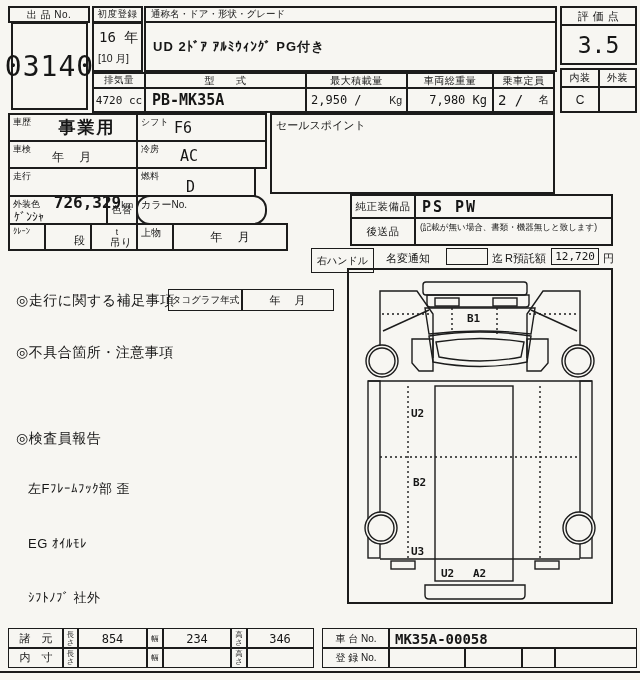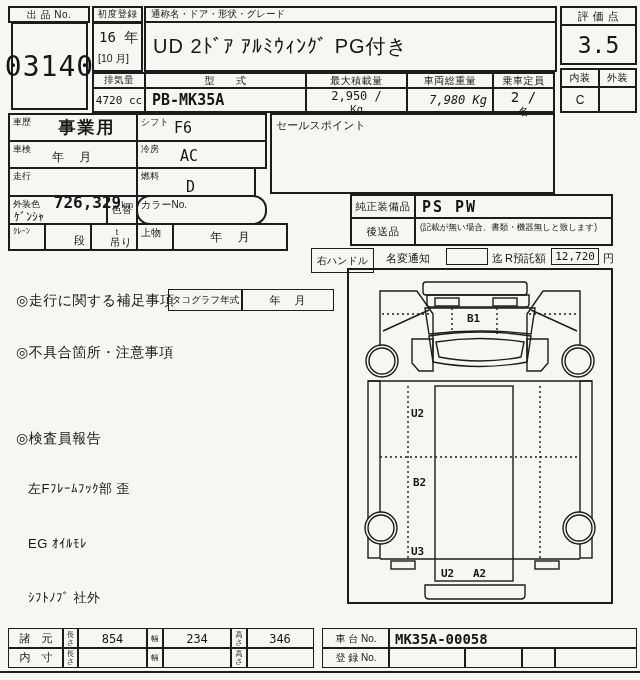--- a/index.html
+++ b/index.html
@@ -11,21 +11,21 @@
   }
   .c{position:absolute;box-sizing:border-box;border:2px solid #1c1c1c;background:transparent;}
   .thin{border-width:1.5px;}
   .t{position:absolute;white-space:pre;}
   .pre{white-space:pre;}
   .hdr{display:flex;align-items:center;justify-content:center;font-size:10px;letter-spacing:.5px;}
   .cen{display:flex;align-items:center;justify-content:center;}
   .mono{font-family:"DejaVu Sans Mono","Liberation Mono",monospace;}
   .mini{position:absolute;top:1px;left:3px;font-size:9px;font-style:normal;letter-spacing:0;}
   .valcell{display:flex;align-items:center;justify-content:center;}
-  .between{display:flex;align-items:center;justify-content:space-between;padding:0 4px;flex-direction:column;}
+  .between{display:flex;align-items:center;justify-content:space-between;padding:0 4px;}
   .tinyv{font-size:7.5px;line-height:8px;display:flex;align-items:center;justify-content:center;text-align:center;word-break:break-all;padding:0 2px;}
   .insp-line{line-height:18.6px;font-size:13px;letter-spacing:.5px;}
   svg text{font-family:"DejaVu Sans Mono","Liberation Mono",monospace;font-weight:bold;}
 </style>
 </head>
 <body>
 
 <div class="c hdr" style="left:8px;top:6px;width:82px;height:17px;">出 品 No.</div>
 <div class="c cen" style="left:11px;top:22px;width:77px;height:88px;">
   <span class="mono" style="font-size:28px;letter-spacing:1px;">03140</span>
@@ -34,35 +34,35 @@
 <div class="c hdr" style="left:92px;top:6px;width:51px;height:17px;font-size:9.5px;">初度登録</div>
 <div class="c" style="left:92px;top:22px;width:51px;height:50px;">
   <div class="t mono" style="left:5px;top:5px;font-size:14px;">16 年</div>
   <div class="t" style="left:4px;top:28px;font-size:10.5px;">[10 月]</div>
 </div>
 <div class="c hdr" style="left:92px;top:72px;width:54px;height:17px;font-size:9.5px;">排気量</div>
 <div class="c valcell mono" style="left:92px;top:87px;width:54px;height:26px;font-size:11px;">4720 cc</div>
 
 <div class="c" style="left:144px;top:6px;width:413px;height:17px;display:flex;align-items:center;padding-left:5px;font-size:9.5px;">通称名・ドア・形状・グレード</div>
 <div class="c" style="left:144px;top:21px;width:413px;height:51px;display:flex;align-items:center;padding-left:7px;">
-  <span style="font-size:20px;font-weight:normal;letter-spacing:1px;">UD 2ﾄﾞｱ ｱﾙﾐｳｨﾝｸﾞ PG付き</span>
+  <span style="font-size:13px;font-weight:bold;letter-spacing:1px;">UD 2ﾄﾞｱ ｱﾙﾐｳｨﾝｸﾞ PG付き</span>
 </div>
 
 <div class="c hdr pre" style="left:144px;top:72px;width:163px;height:17px;">型　　式</div>
 <div class="c" style="left:144px;top:87px;width:163px;height:26px;display:flex;align-items:center;padding-left:6px;">
   <span class="mono" style="font-size:15px;font-weight:bold;">PB-MK35A</span>
 </div>
 <div class="c hdr" style="left:305px;top:72px;width:103px;height:17px;">最大積載量</div>
 <div class="c between" style="left:305px;top:87px;width:103px;height:26px;">
   <span class="mono" style="font-size:12px;">2,950 /</span>
   <span style="font-size:10.5px;">Kg</span>
 </div>
 <div class="c hdr" style="left:406px;top:72px;width:88px;height:17px;">車両総重量</div>
 <div class="c" style="left:406px;top:87px;width:88px;height:26px;display:flex;align-items:center;justify-content:flex-end;padding-right:5px;">
-  <span class="mono" style="font-size:12px;font-style:italic;">7,980 Kg</span>
+  <span class="mono" style="font-size:12px;">7,980 Kg</span>
 </div>
 <div class="c hdr" style="left:492px;top:72px;width:63px;height:17px;">乗車定員</div>
 <div class="c between" style="left:492px;top:87px;width:63px;height:26px;">
   <span class="mono" style="font-size:14px;">2 /</span>
   <span style="font-size:10.5px;">名</span>
 </div>
 
 <div class="c hdr" style="left:560px;top:6px;width:77px;height:20px;font-size:11px;">評 価 点</div>
 <div class="c cen" style="left:560px;top:24px;width:77px;height:41px;">
   <span class="mono" style="font-size:23px;">3.5</span>

